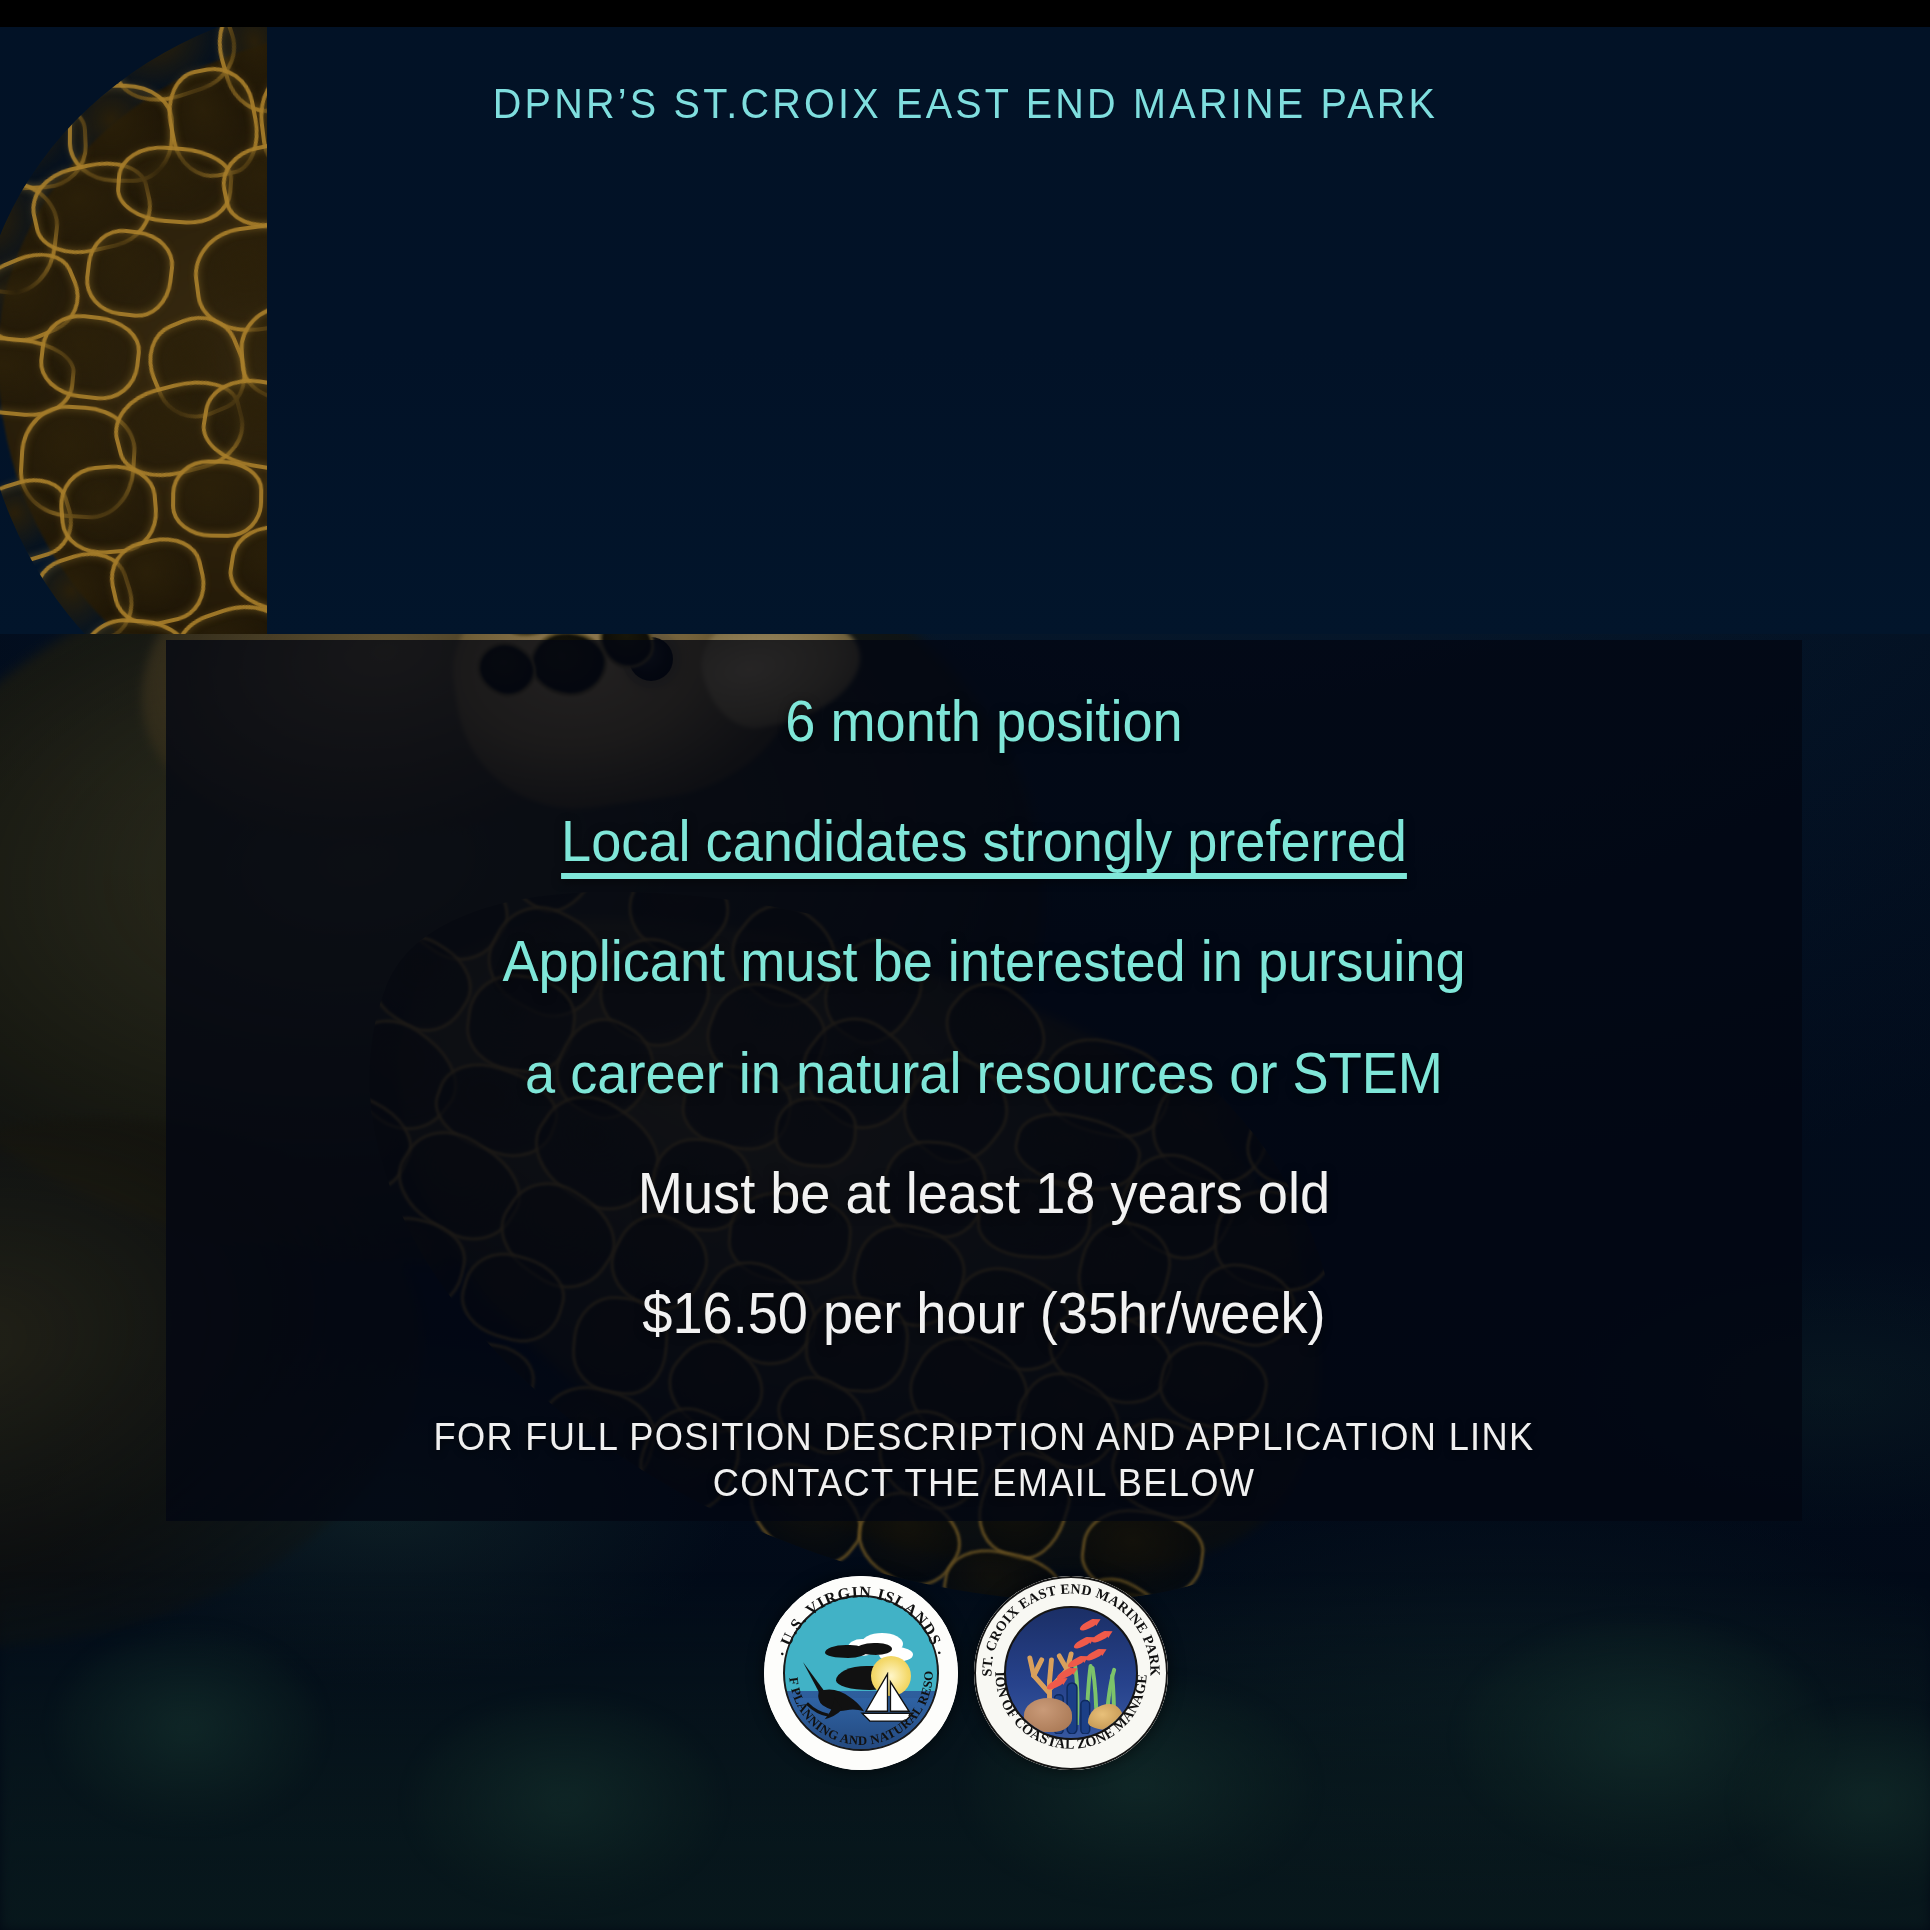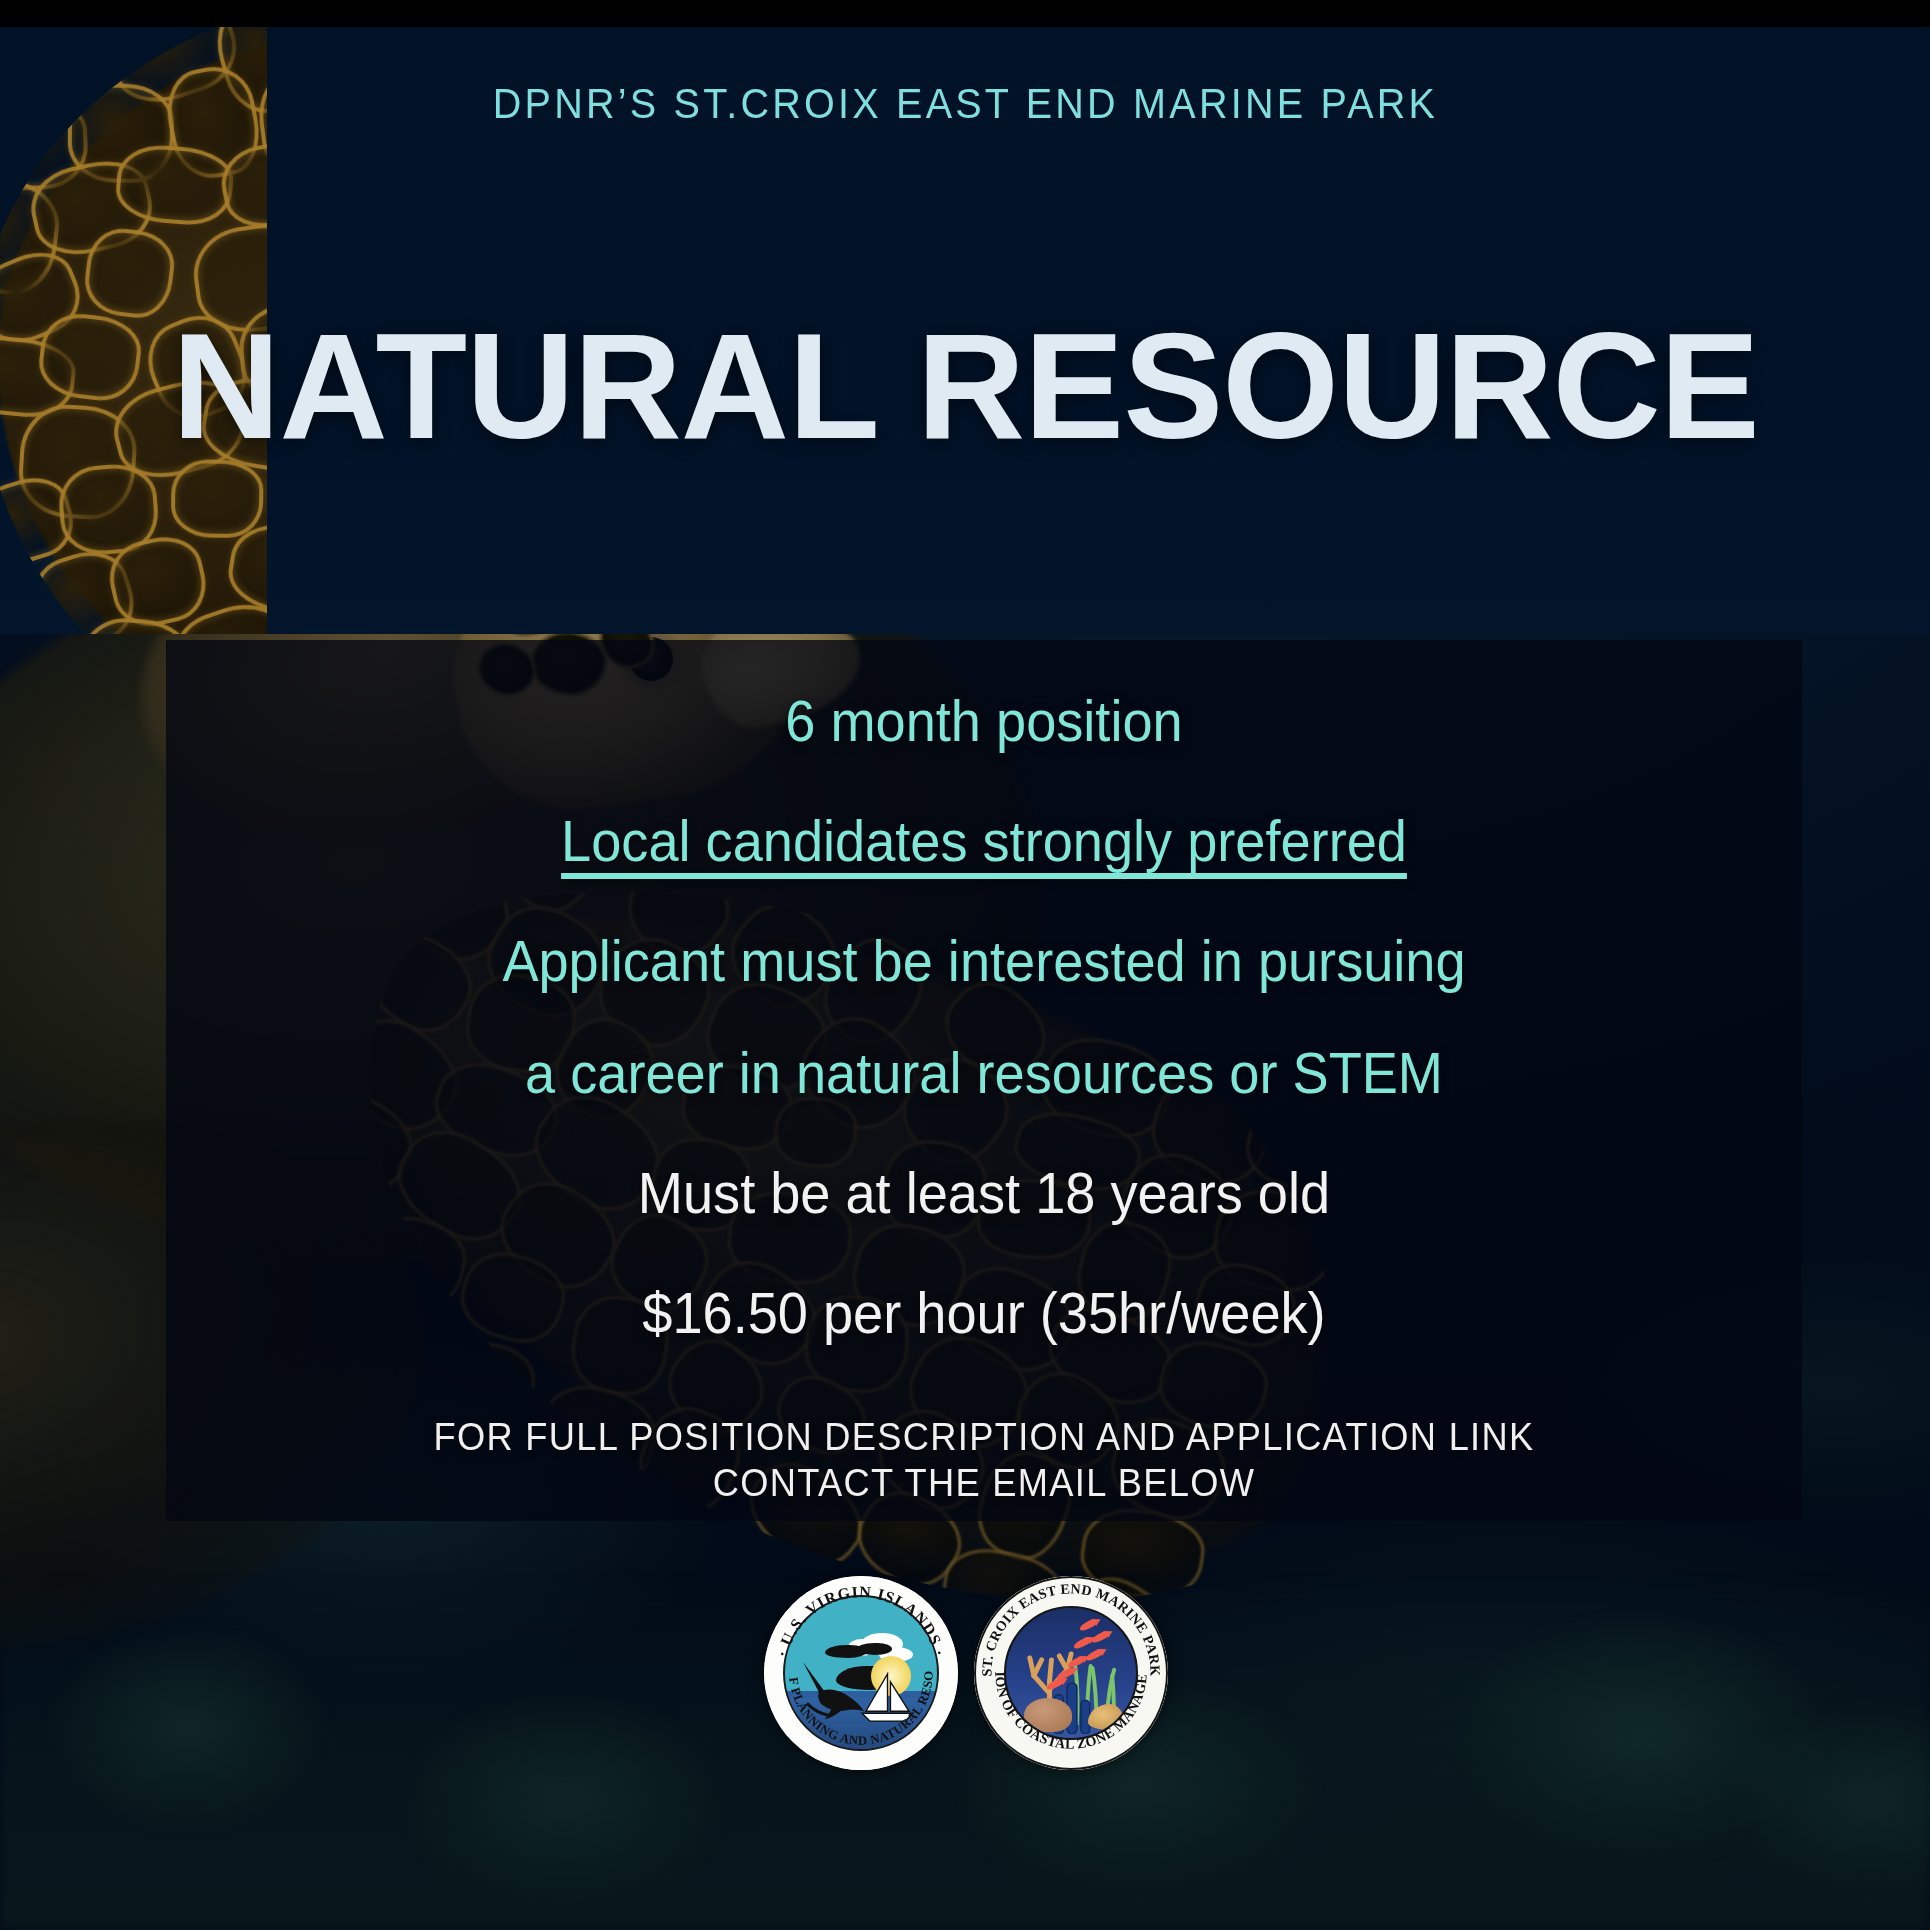--- a/index.html
+++ b/index.html
@@ -411,21 +411,20 @@
         <div class="scute" style="left: 159px; top: 592px; width: 125px; height: 115px; transform: rotate(-11.8406deg);"></div>
       </div>
   </div>
   <div class="top-black"></div>
 
   <div class="panel"></div>
 
   <div class="eyebrow">DPNR’S ST.CROIX EAST END MARINE PARK</div>
 
   <h1 class="title">
-    <span class="l1">NATURAL RESOURCE</span>
   </h1>
 
   <div class="bullets">
     <div class="b aqua">6 month position</div>
     <div class="b aqua ul">Local candidates strongly preferred</div>
     <div class="b aqua tight">Applicant must be interested in pursuing</div>
     <div class="b aqua">a career in natural resources or STEM</div>
     <div class="b white">Must be at least 18 years old</div>
     <div class="b white">$16.50 per hour (35hr/week)</div>
   </div>

